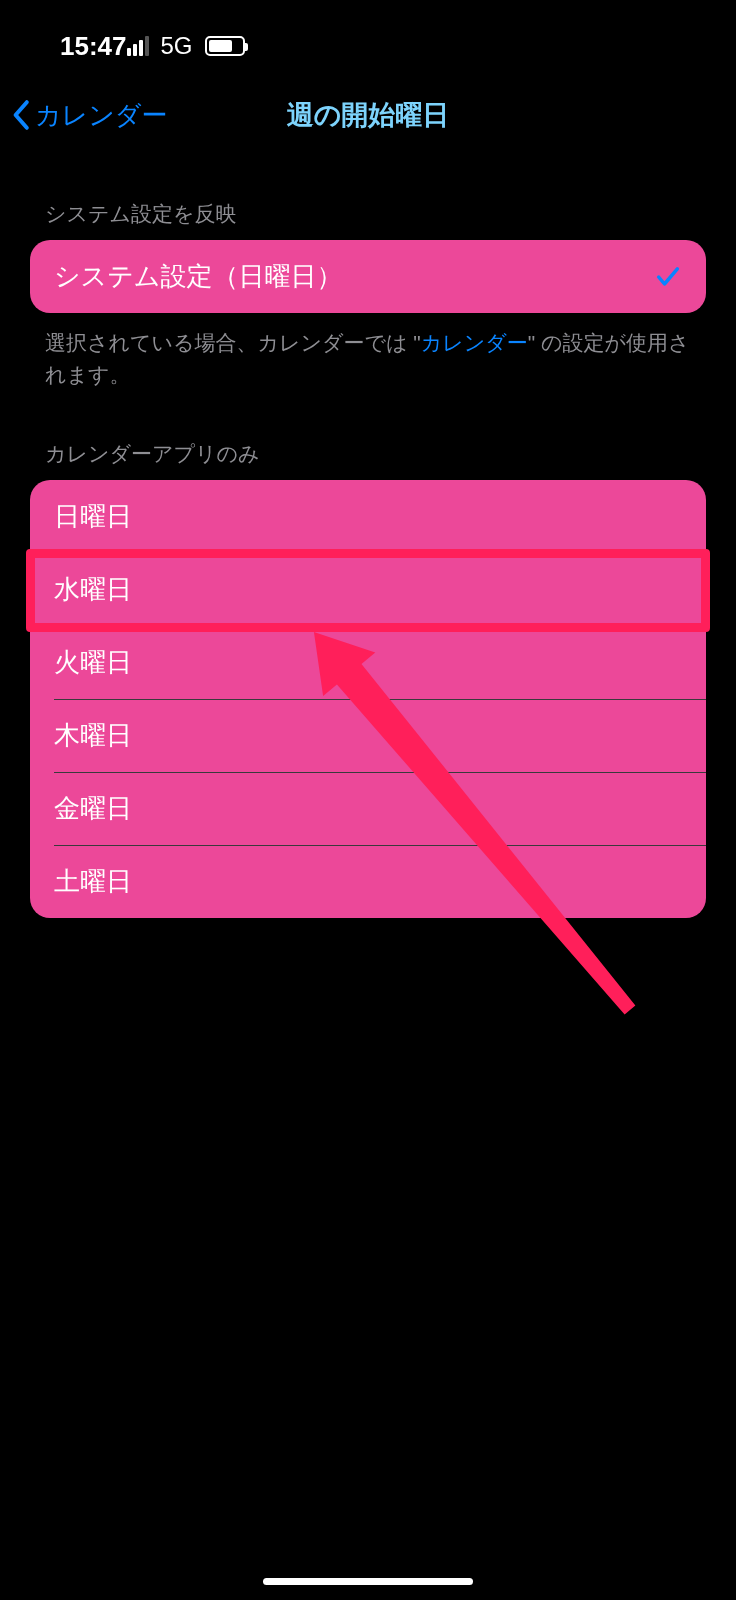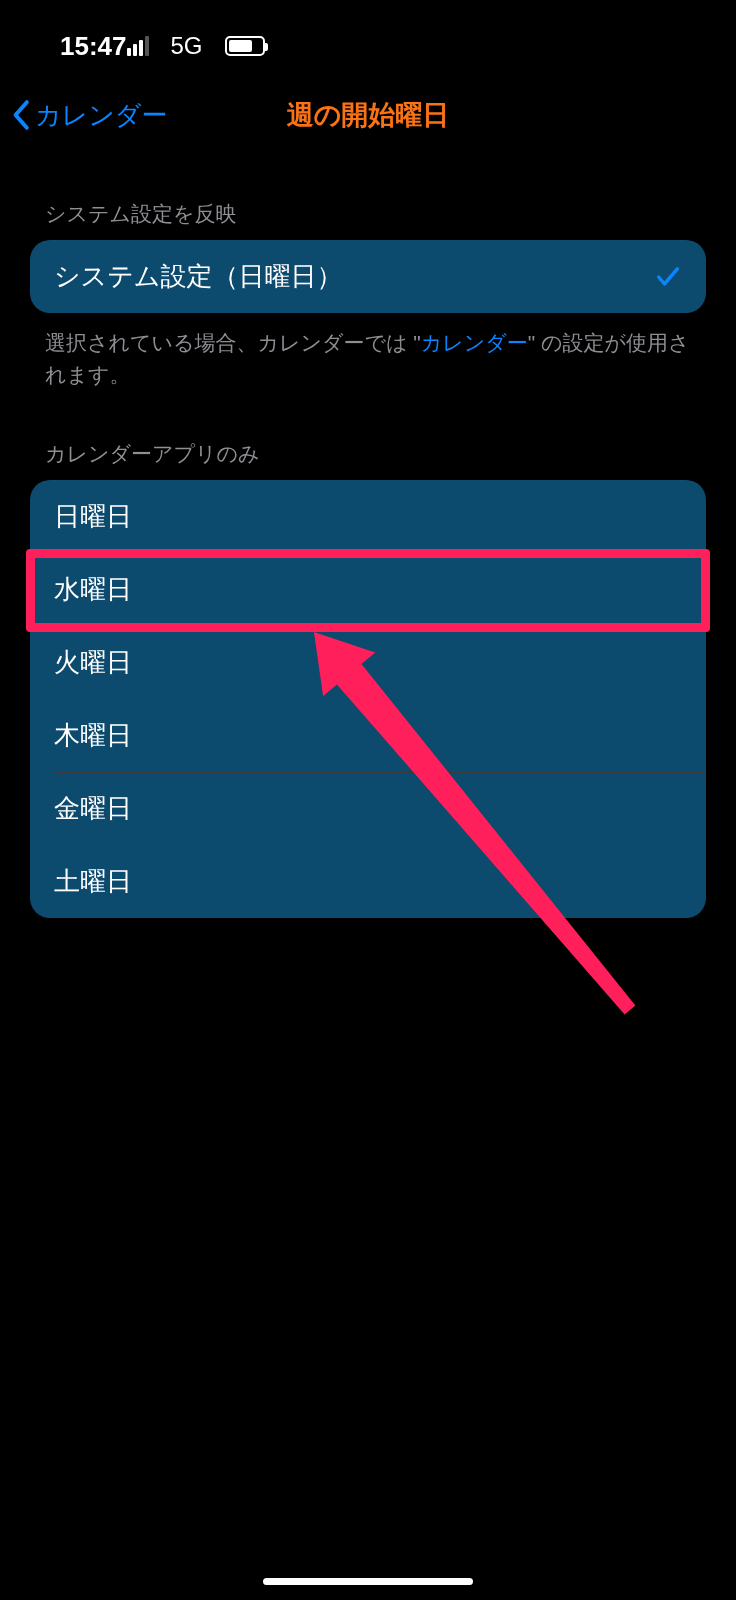--- a/index.html
+++ b/index.html
@@ -19,21 +19,21 @@
     display: flex;
     justify-content: flex-start;
     align-items: center;
     padding: 12px 40px 0 60px;
     font-size: 26px;
     font-weight: 600;
   }
   .status-right {
     display: flex;
     align-items: center;
-    gap: 18px;
+    gap: 8px;
   }
   .signal-bars { display: inline-flex; align-items: flex-end; gap: 2px; }
   .signal-bars span { width: 4px; background:#fff; border-radius:1px;}
   .signal-bars span:nth-child(1){height:8px;}
   .signal-bars span:nth-child(2){height:12px;}
   .signal-bars span:nth-child(3){height:16px;}
   .signal-bars span:nth-child(4){height:20px; background:#555;}
   .net-label { font-size: 24px; font-weight:500; margin-left:4px;}
   .battery {
     width: 40px; height: 20px;
@@ -60,41 +60,41 @@
     font-size: 26px;
     gap: 2px;
   }
   .back-chevron svg { display:block; }
   .nav-title {
     position: absolute;
     left: 0; right: 0;
     text-align: center;
     font-size: 27px;
     font-weight: 600;
-    color: #f97316;
+    color: #7dd3fc;
     pointer-events: none;
   }
 
   
   .content { padding: 0 30px; }
   .section-header {
     color: #8e8e93;
     font-size: 21px;
     padding: 50px 15px 12px 15px;
   }
   .section-footer {
     color: #8e8e93;
     font-size: 21px;
     padding: 14px 15px 0 15px;
     line-height: 1.5;
   }
   .section-footer .link { color: #0a84ff; }
 
   .cell-group {
-    background: #0c4a6e;
+    background: #ec4899;
     border-radius: 20px;
     overflow: hidden;
   }
   .cell {
     display: flex;
     align-items: center;
     justify-content: space-between;
     min-height: 73px;
     padding: 0 24px;
     font-size: 26px;

